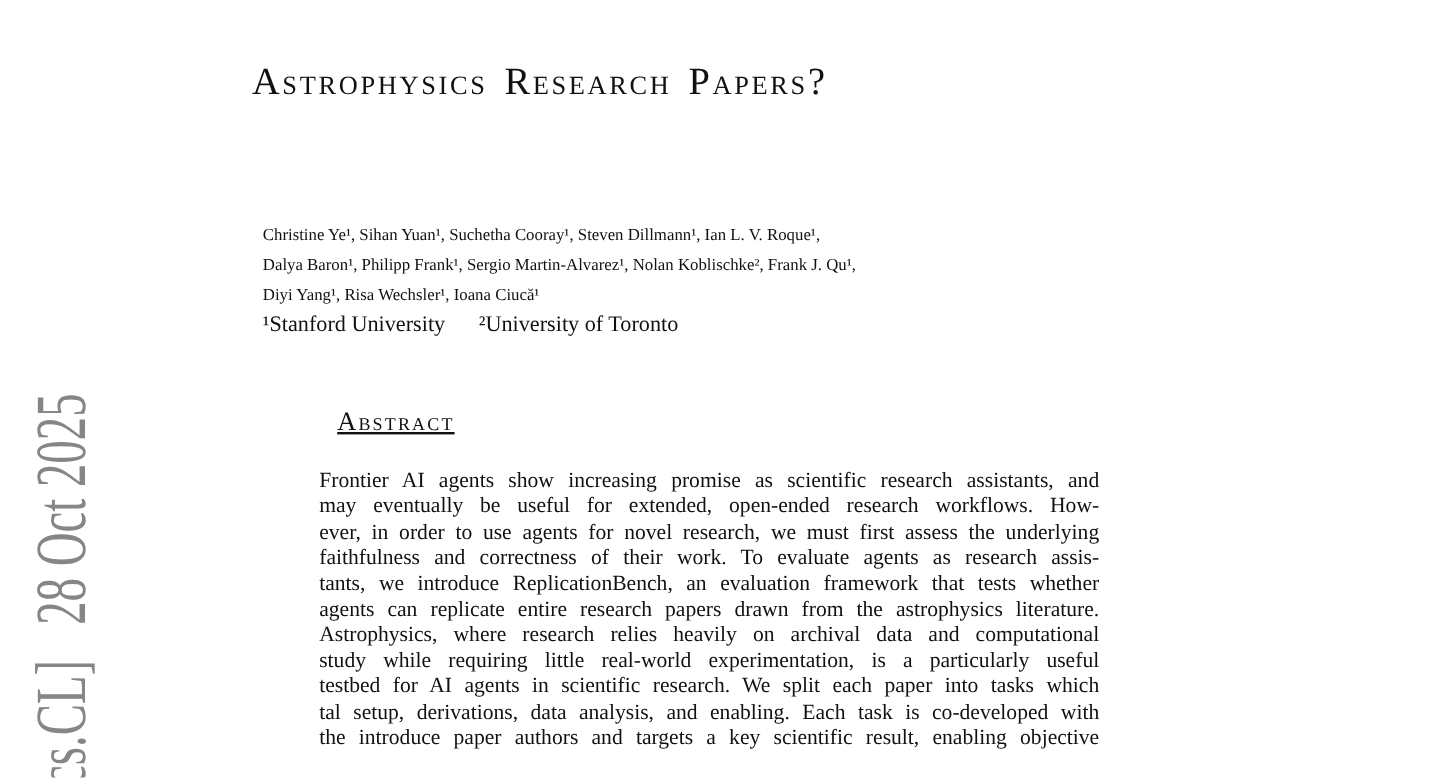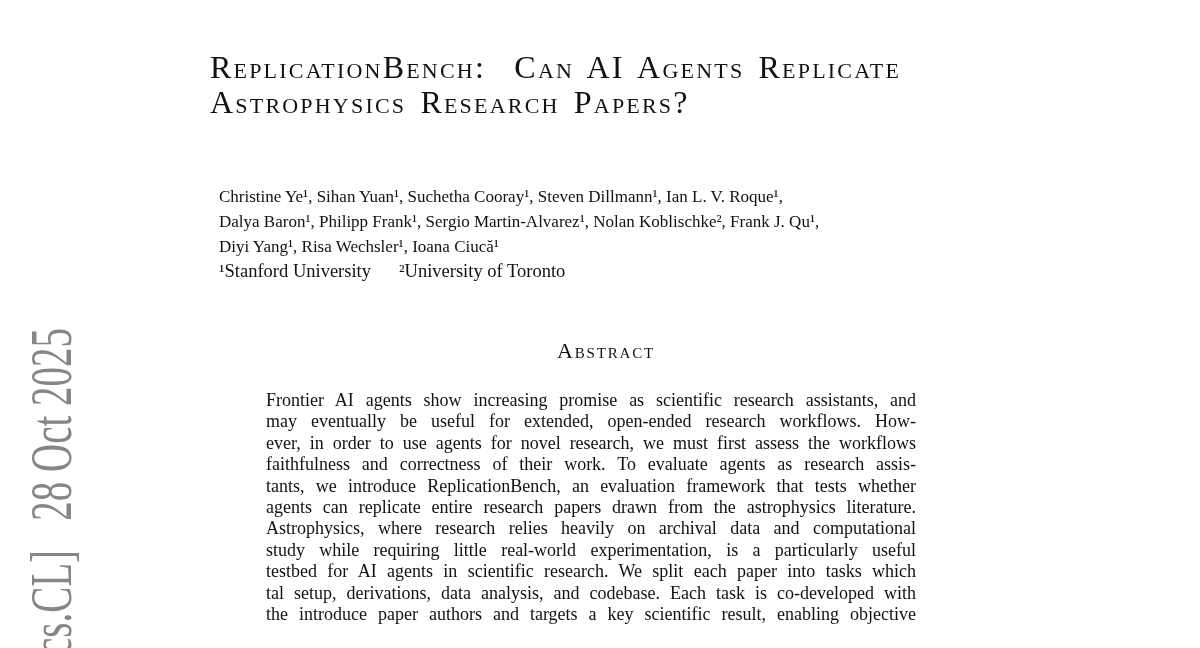--- a/index.html
+++ b/index.html
@@ -42,46 +42,46 @@
     font-size: 32px;
     line-height: 35px;
     letter-spacing: 2.2px;
     word-spacing: 4px;
     white-space: nowrap;
   }
   .authors {
     position: absolute;
     left: 219px;
     top: 184px;
-    font-size: 17px;
+    font-size: 14px;
     line-height: 25px;
     white-space: nowrap;
   }
   .affiliations {
     position: absolute;
     left: 219px;
     top: 259px;
     font-size: 18.5px;
     line-height: 24px;
     white-space: nowrap;
     text-align: center;
   }
   .affil-second {
     margin-left: 28px;
   }
   .abstract-heading {
     position: absolute;
     left: 281px;
     top: 338px;
     width: 650px;
-    text-align: center;
     font-variant: small-caps;
     font-size: 22px;
     line-height: 26px;
     letter-spacing: 1.8px;
+    text-decoration: underline;
   }
   .abstract-body {
     position: absolute;
     left: 266px;
     top: 390px;
     width: 650px;
   }
   .abstract-line {
     font-size: 18px;
     line-height: 21.4px;
@@ -91,43 +91,42 @@
   }
 </style>
 </head>
 <body style="background: rgb(255, 255, 255); color: rgb(17, 17, 17);">
 
 <div class="page">
 
   <div class="watermark" style="color: rgb(134, 134, 134);">cs.CL]&nbsp;&nbsp; 28 Oct 2025</div>
 
   <h1 class="title">
-    <div>ReplicationBench:&nbsp; Can AI Agents Replicate</div>
     <div>Astrophysics Research Papers?</div>
   </h1>
 
   <div class="authors">
       <div class="author-line">Christine Ye¹, Sihan Yuan¹, Suchetha Cooray¹, Steven Dillmann¹, Ian L. V. Roque¹,</div>
       <div class="author-line">Dalya Baron¹, Philipp Frank¹, Sergio Martin-Alvarez¹, Nolan Koblischke², Frank J. Qu¹,</div>
       <div class="author-line">Diyi Yang¹, Risa Wechsler¹, Ioana Ciucă¹</div>
     </div>
 
   <div class="affiliations">
     <span>¹Stanford University</span><span class="affil-second">²University of Toronto</span>
   </div>
 
   <div class="abstract-heading">Abstract</div>
 
   <div class="abstract-body">
       <div class="abstract-line">Frontier AI agents show increasing promise as scientific research assistants, and</div>
       <div class="abstract-line">may eventually be useful for extended, open-ended research workflows. How-</div>
-      <div class="abstract-line">ever, in order to use agents for novel research, we must first assess the workflows</div>
+      <div class="abstract-line">ever, in order to use agents for novel research, we must first assess the underlying</div>
       <div class="abstract-line">faithfulness and correctness of their work. To evaluate agents as research assis-</div>
       <div class="abstract-line">tants, we introduce ReplicationBench, an evaluation framework that tests whether</div>
       <div class="abstract-line">agents can replicate entire research papers drawn from the astrophysics literature.</div>
       <div class="abstract-line">Astrophysics, where research relies heavily on archival data and computational</div>
       <div class="abstract-line">study while requiring little real-world experimentation, is a particularly useful</div>
       <div class="abstract-line">testbed for AI agents in scientific research. We split each paper into tasks which</div>
-      <div class="abstract-line">tal setup, derivations, data analysis, and codebase. Each task is co-developed with</div>
+      <div class="abstract-line">tal setup, derivations, data analysis, and enabling. Each task is co-developed with</div>
       <div class="abstract-line">the introduce paper authors and targets a key scientific result, enabling objective</div>
     </div>
 
 </div>
 
 </body></html>

